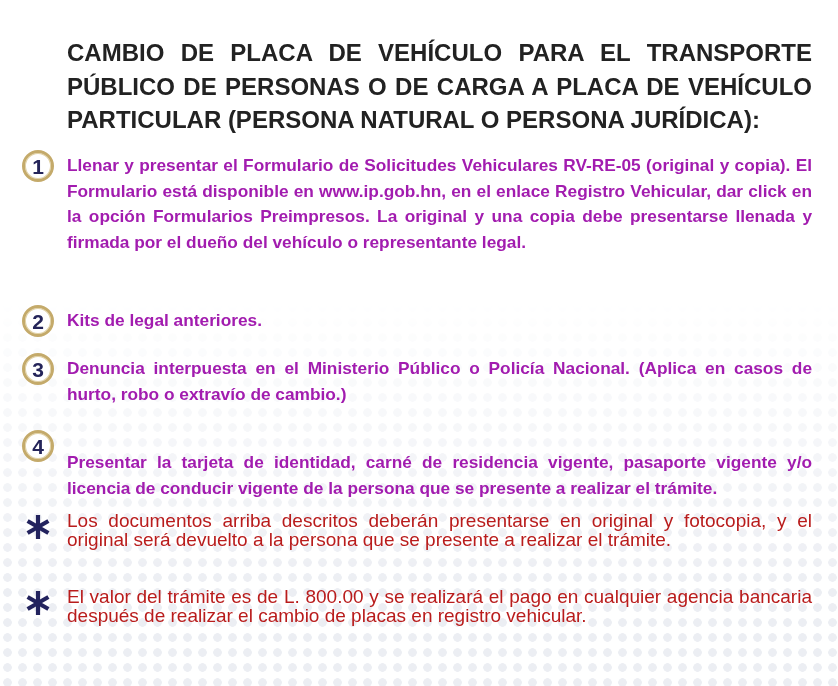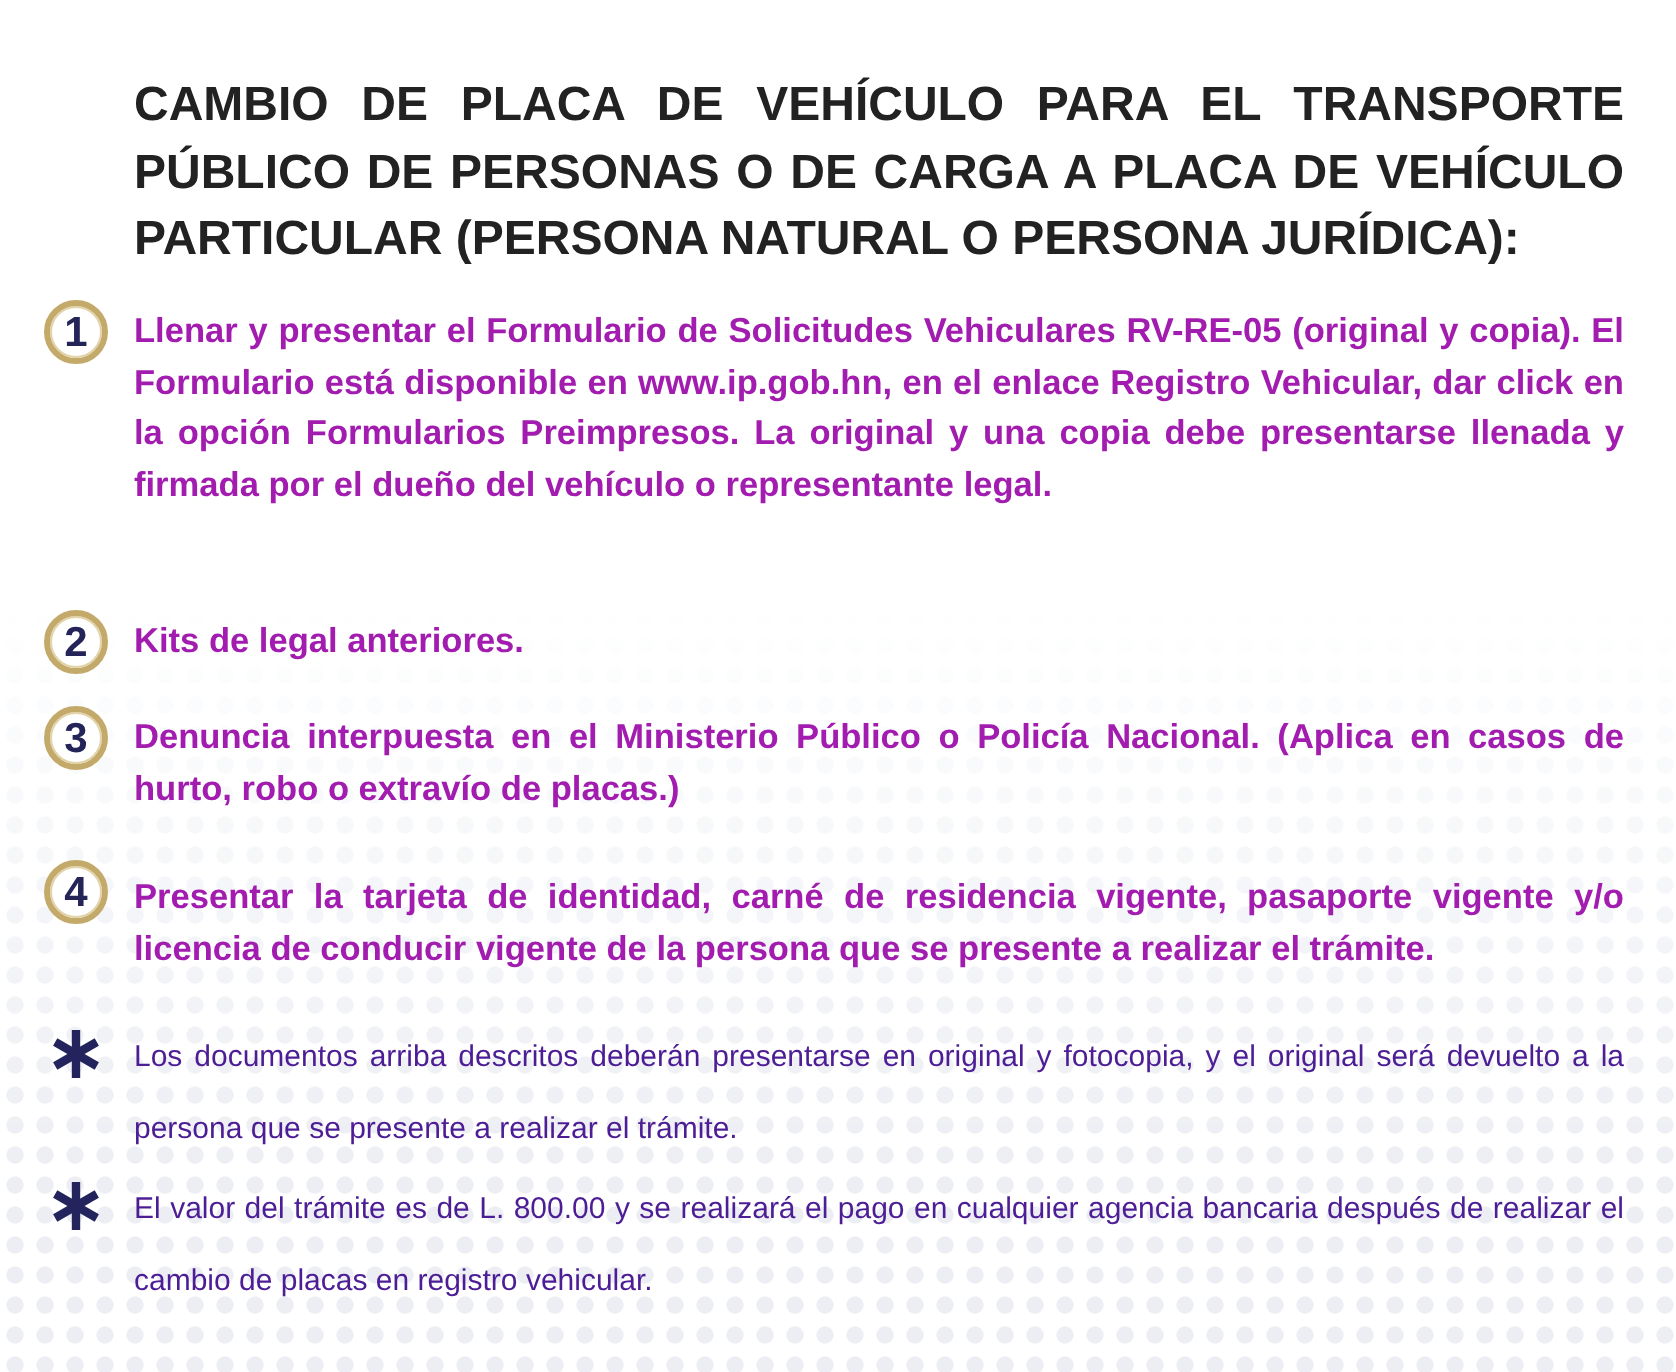--- a/index.html
+++ b/index.html
@@ -39,21 +39,21 @@
   .itext {
     position: absolute; left: 67px; width: 745px;
     font-weight: bold; font-size: 17.3px; line-height: 25.5px; color: #a21caf;
     text-align: justify; text-align-last: left;
   }
   .star {
     position: absolute; left: 25px; width: 26px; height: 26px;
   }
   .ntext {
     position: absolute; left: 67px; width: 745px;
-    font-size: 15px; line-height: 36px; color: #4c1d95;
+    font-size: 19px; line-height: 19px; color: #b91c1c;
     text-align: justify; text-align-last: left;
   }
 </style>
 </head>
 <body>
 
 <div class="dots"></div>
 
 <div class="content">
 
@@ -70,28 +70,28 @@
     <div class="badge" style="top:0px;">
       <span>2</span>
     </div>
     <div class="itext" style="top:3px;">Kits de legal anteriores.</div>
   </div>
 
   <div class="item" style="top:353px;">
     <div class="badge" style="top:0px;">
       <span>3</span>
     </div>
-    <div class="itext" style="top:3px;">Denuncia interpuesta en el Ministerio Público o Policía Nacional. (Aplica en casos de hurto, robo o extravío de placas.)</div>
+    <div class="itext" style="top:3px;">Denuncia interpuesta en el Ministerio Público o Policía Nacional. (Aplica en casos de hurto, robo o extravío de cambio.)</div>
   </div>
 
   <div class="item" style="top:430px;">
     <div class="badge" style="top:0px;">
       <span>4</span>
     </div>
-    <div class="itext" style="top:6px;">Presentar la tarjeta de identidad, carné de residencia vigente, pasaporte vigente y/o licencia de conducir vigente de la persona que se presente a realizar el trámite.</div>
+    <div class="itext" style="top:20px;">Presentar la tarjeta de identidad, carné de residencia vigente, pasaporte vigente y/o licencia de conducir vigente de la persona que se presente a realizar el trámite.</div>
   </div>
 
   <div class="item" style="top:511px;">
     <svg class="star" style="top:3px;" viewBox="0 0 26 26">
       <g stroke="#23235e" stroke-width="4.2" stroke-linecap="butt">
         <line x1="13" y1="1" x2="13" y2="25"></line>
         <line x1="2.6" y1="7" x2="23.4" y2="19"></line>
         <line x1="2.6" y1="19" x2="23.4" y2="7"></line>
       </g>
     </svg>

